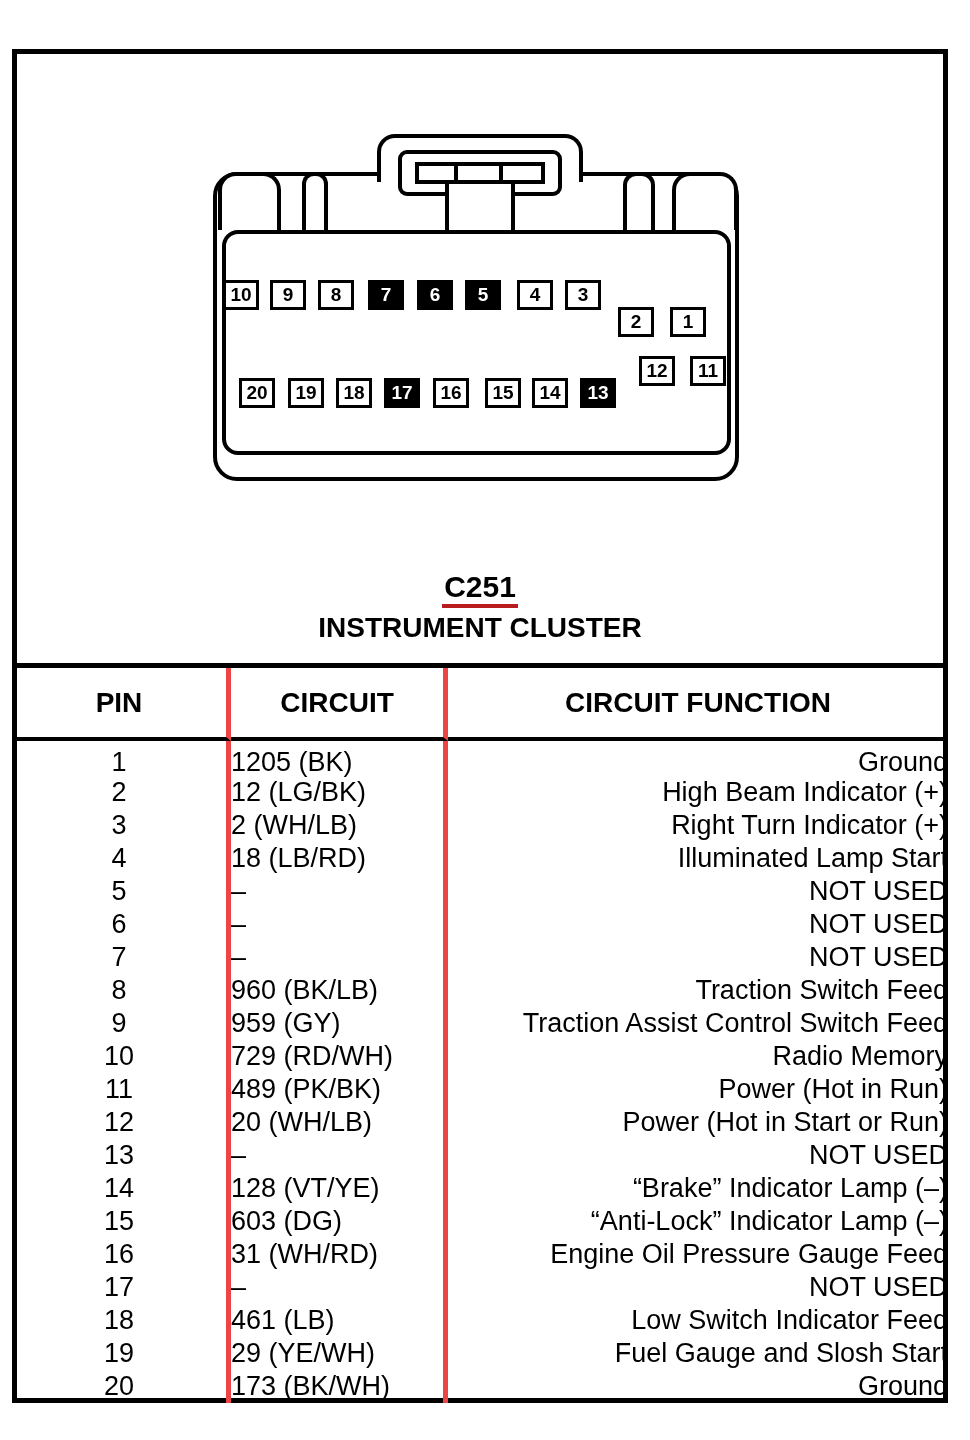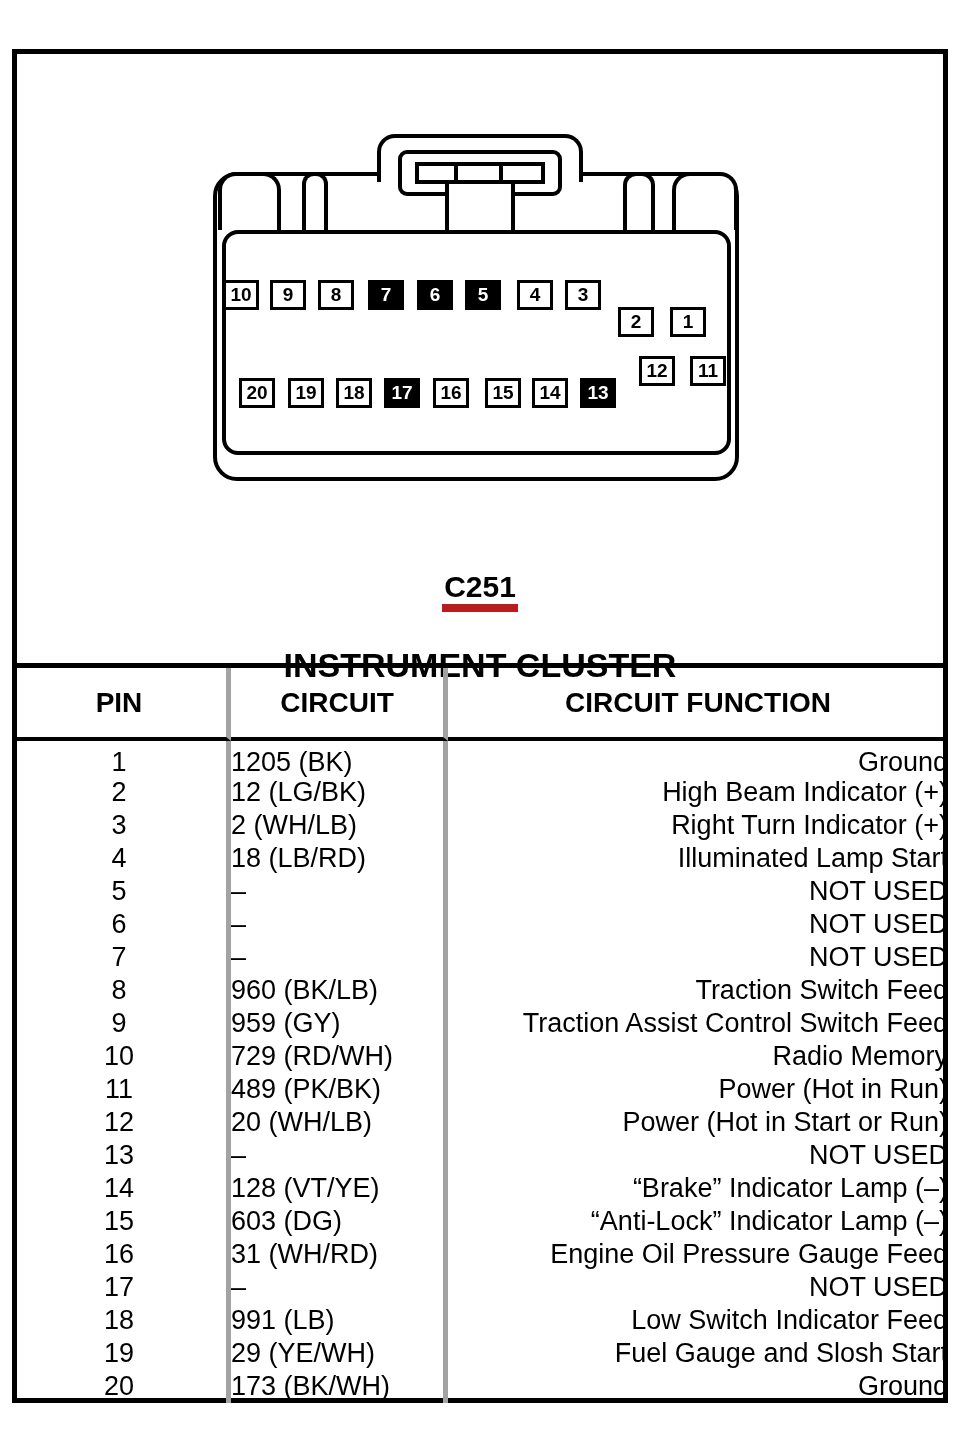--- a/index.html
+++ b/index.html
@@ -21,27 +21,27 @@
   .slot-l{left:89px;width:26px;border-radius:12px 12px 0 0;}
   .slot-r{left:410px;width:32px;border-radius:13px 13px 0 0;}
   .finger-r{left:459px;width:66px;border-radius:18px 18px 0 0;}
   .body-inner{position:absolute;left:9px;top:96px;width:509px;height:225px;border:4px solid #000;border-radius:16px;background:#fff;z-index:2;}
   .pin{position:absolute;width:36px;height:30px;border:3px solid #000;background:#fff;color:#000;
        display:flex;align-items:center;justify-content:center;font-weight:bold;font-size:19px;z-index:7;}
   .pin.filled{background:#000;color:#fff;}
 
   
   .cap-id{position:absolute;left:12px;top:570px;width:936px;text-align:center;z-index:8;}
-  .cap-id span{font-weight:bold;font-size:30px;border-bottom:8px solid #b91c1c;padding:0 2px 1px 2px;}
-  .cap-name{position:absolute;left:12px;top:612px;width:936px;text-align:center;font-weight:bold;font-size:34px;z-index:8;margin-top:34px;}
+  .cap-id span{font-weight:bold;font-size:30px;border-bottom:4px solid #b91c1c;padding:0 2px 1px 2px;}
+  .cap-name{position:absolute;left:12px;top:612px;width:936px;text-align:center;font-weight:bold;font-size:28px;z-index:8;}
 
   
   table.pinout{position:absolute;left:12px;top:663px;width:936px;border-collapse:separate;border-spacing:0;table-layout:fixed;border-top:5px solid #000;z-index:9;}
   table.pinout th{height:73px;font-weight:bold;font-size:28px;text-align:center;vertical-align:middle;border-bottom:4px solid #000;}
-  table.pinout th.sep, table.pinout td.sep{border-right:5px solid #a3a3a3;}
+  table.pinout th.sep, table.pinout td.sep{border-right:5px solid #ef4444;}
   table.pinout td{height:33px;font-size:27px;vertical-align:middle;line-height:1;padding:0;}
   td.c-pin{text-align:center;}
   td.c-cir{text-align:left;}
   td.c-fun{text-align:right;padding-left:30px;}
   tr.first td{padding-top:8px;}
 </style>
 </head>
 <body>
 
 <div class="frame">
@@ -188,21 +188,21 @@
         <td class="c-cir sep">31 (WH/RD)</td>
         <td class="c-fun">Engine Oil Pressure Gauge Feed</td>
       </tr>
       <tr>
         <td class="c-pin sep">17</td>
         <td class="c-cir sep">–</td>
         <td class="c-fun">NOT USED</td>
       </tr>
       <tr>
         <td class="c-pin sep">18</td>
-        <td class="c-cir sep">991 (LB)</td>
+        <td class="c-cir sep">461 (LB)</td>
         <td class="c-fun">Low Switch Indicator Feed</td>
       </tr>
       <tr>
         <td class="c-pin sep">19</td>
         <td class="c-cir sep">29 (YE/WH)</td>
         <td class="c-fun">Fuel Gauge and Slosh Start</td>
       </tr>
       <tr>
         <td class="c-pin sep">20</td>
         <td class="c-cir sep">173 (BK/WH)</td>

